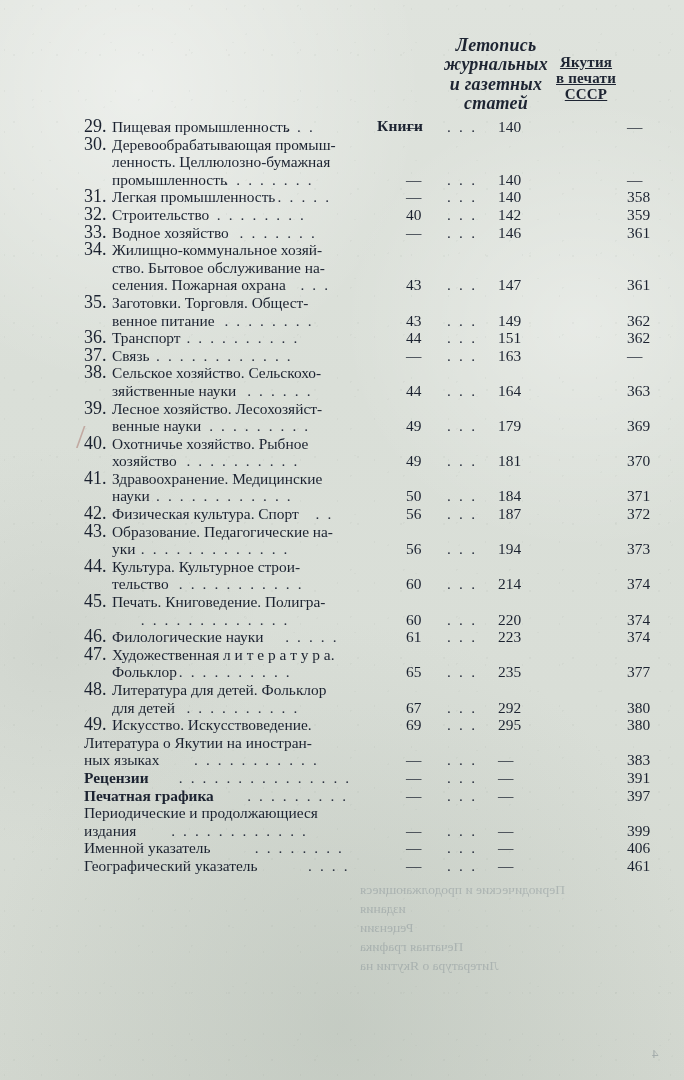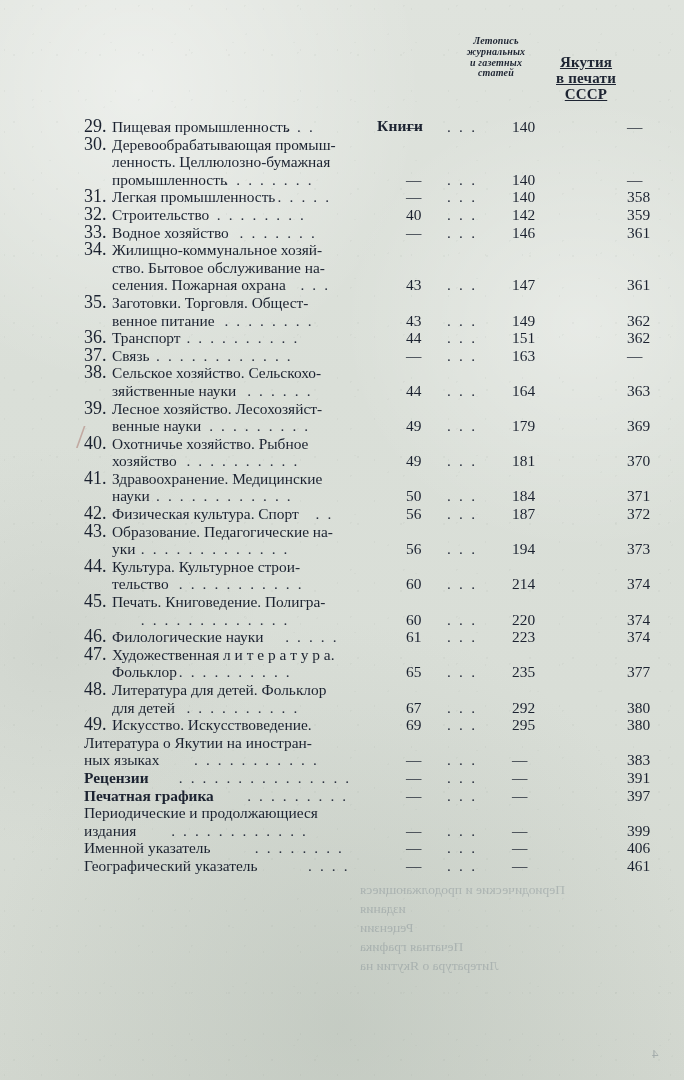--- a/index.html
+++ b/index.html
@@ -63,21 +63,21 @@
     left: 372px;
     top: 62px;
     width: 56px;
     font-size: 15.5px;
     margin-top: 28px;
   }
   .hdr-letopis {
     left: 437px;
     top: 8px;
     width: 118px;
-    font-size: 10px;
+    font-size: 18px;
     font-style: italic;
   }
   .hdr-yakutia {
     left: 538px;
     top: 26px;
     width: 96px;
     font-size: 15px;
     text-decoration: underline;
   }
 
@@ -125,21 +125,21 @@
     position: absolute;
     left: 406px;
     width: 34px;
     text-align: left;
     font-size: 15.4px;
     line-height: 17.6px;
     color: #1b2230;
   }
   .col-letopis {
     position: absolute;
-    left: 512px;
+    left: 498px;
     width: 34px;
     text-align: left;
     font-size: 15.4px;
     line-height: 17.6px;
     color: #1b2230;
   }
   .col-yak {
     position: absolute;
     left: 627px;
     width: 34px;

